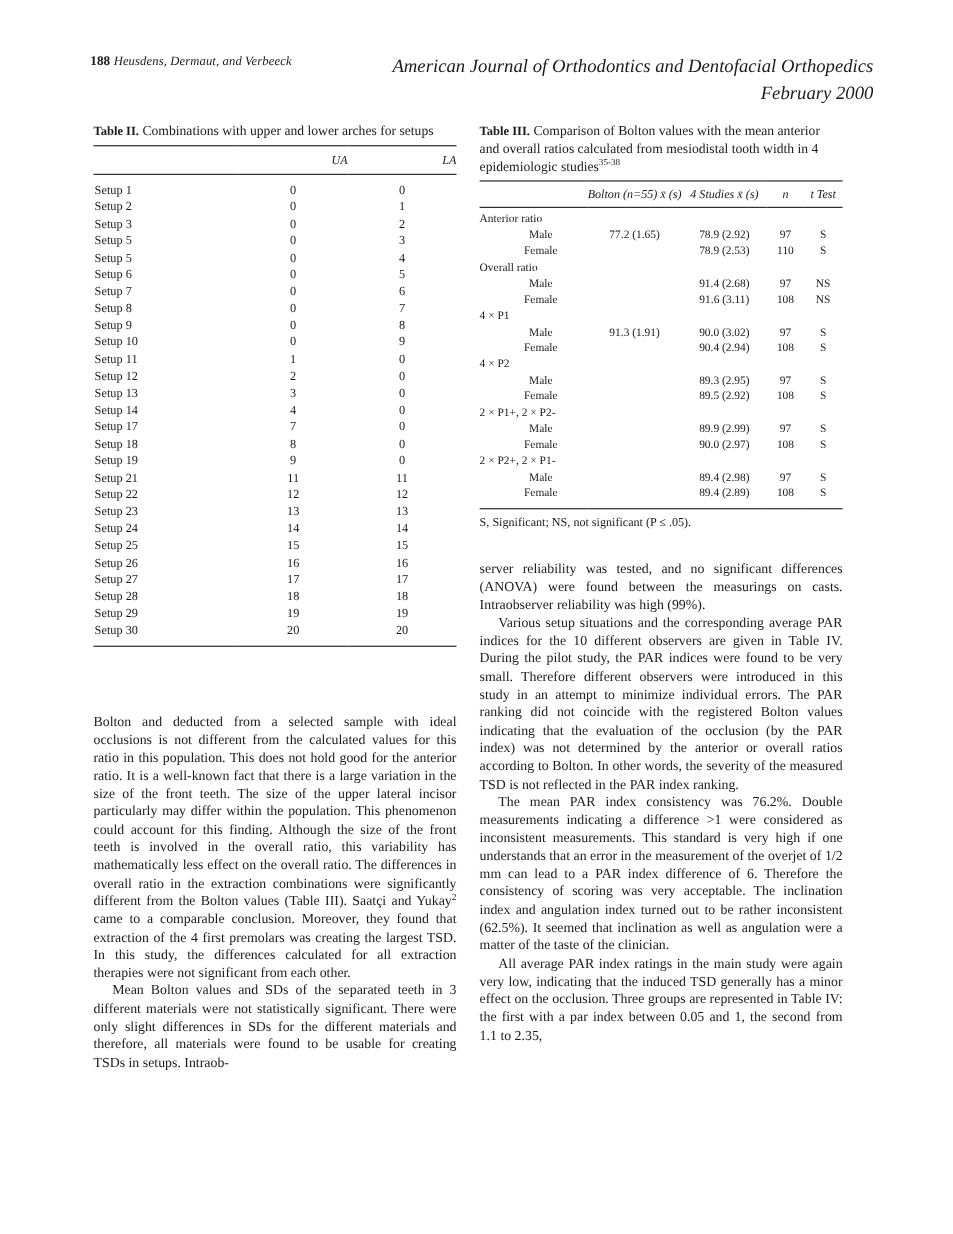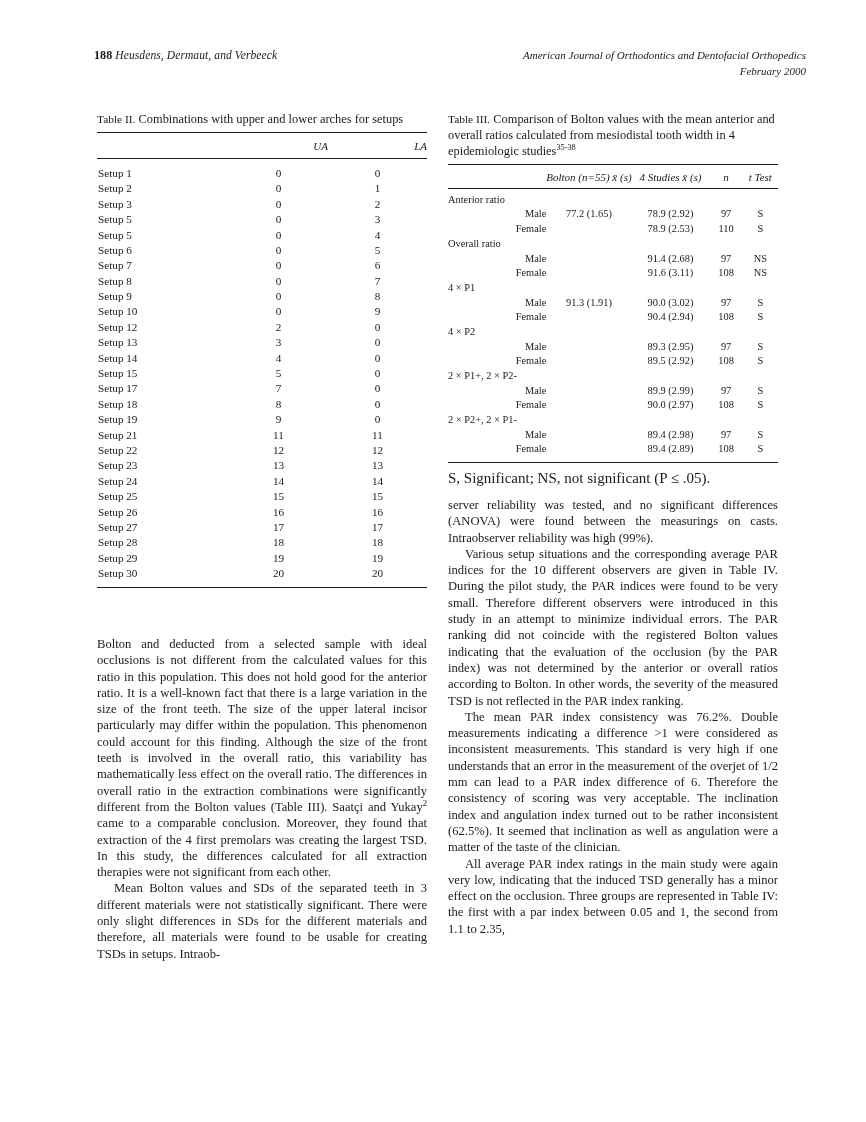--- a/index.html
+++ b/index.html
@@ -10,21 +10,21 @@
   body {
     width: 866px;
     height: 1122px;
     font-family: "Liberation Serif", "DejaVu Serif", serif;
     color: #1a1a1a;
     position: relative;
     overflow: hidden;
   }
   .page {
     position: absolute;
-    left: 16px; top: 0;
+    left: 4px; top: 0;
     width: 724px;
     height: 1122px;
     background: #fff;
   }
 
   
   .runhead {
     position: absolute;
     left: 78px;
     top: 48px;
@@ -40,21 +40,21 @@
     white-space: nowrap;
   }
   .runhead-left .folio {
     font-style: normal;
     font-weight: bold;
     font-size: 12px;
     margin-right: 3px;
   }
   .runhead-right {
     text-align: right;
-    font-size: 11px;
+    font-size: 17px;
     font-style: italic;
     line-height: 1.45;
     white-space: nowrap;
   }
 
   
   .col {
     position: absolute;
     top: 112px;
     width: 330px;
@@ -63,21 +63,21 @@
   .col-right { left: 432px; }
 
   
   .tbl-caption {
     font-size: 12.4px;
     line-height: 1.28;
     margin: 0 0 4px 0;
     text-align: left;
   }
   .tbl-caption .tbl-num {
-    font-weight: normal;
+    font-weight: bold;
     font-size: 11.4px;
   }
   .tbl-caption sup {
     font-size: 8.3px;
     vertical-align: super;
     line-height: 0;
   }
   table.data {
     width: 100%;
     border-collapse: collapse;
@@ -131,39 +131,40 @@
     font-size: 10.4px;
     line-height: 1.0;
     padding: 2.15px 0;
   }
   #table-three td.grp {
     text-align: left;
     padding-left: 0px;
     white-space: nowrap;
   }
   #table-three td.sub {
-    text-align: right;
+    text-align: center;
     padding-left: 13px;
   }
   #table-three td.val { text-align: center; }
   #table-three .pad-row td { height: 4px; }
   #table-three .tail td { height: 5px; }
   .tbl-foot {
-    font-size: 15px;
+    font-size: 11px;
     padding-top: 6px;
     line-height: 1.2;
   }
 
   
   .body-text {
     font-size: 12.6px;
     line-height: 1.295;
     text-align: justify;
     text-justify: inter-word;
     hyphens: none;
+    margin-top: 12px;
   }
   .body-text p {
     margin: 0;
     text-indent: 17px;
   }
   .body-text p.noindent { text-indent: 0; }
   .body-text sup {
     font-size: 8.6px;
     vertical-align: super;
     line-height: 0;
@@ -253,37 +254,37 @@
             <td class="lbl">Setup 9</td>
             <td class="num">0</td>
             <td class="num">8</td>
           </tr>
           <tr>
             <td class="lbl">Setup 10</td>
             <td class="num">0</td>
             <td class="num">9</td>
           </tr>
           <tr>
+            <td class="lbl">Setup 11</td>
+            <td class="num">1</td>
+            <td class="num">0</td>
+          </tr>
+          <tr>
             <td class="lbl">Setup 12</td>
             <td class="num">2</td>
             <td class="num">0</td>
           </tr>
           <tr>
             <td class="lbl">Setup 13</td>
             <td class="num">3</td>
             <td class="num">0</td>
           </tr>
           <tr>
             <td class="lbl">Setup 14</td>
             <td class="num">4</td>
-            <td class="num">0</td>
-          </tr>
-          <tr>
-            <td class="lbl">Setup 15</td>
-            <td class="num">5</td>
             <td class="num">0</td>
           </tr>
           <tr>
             <td class="lbl">Setup 17</td>
             <td class="num">7</td>
             <td class="num">0</td>
           </tr>
           <tr>
             <td class="lbl">Setup 18</td>
             <td class="num">8</td>

